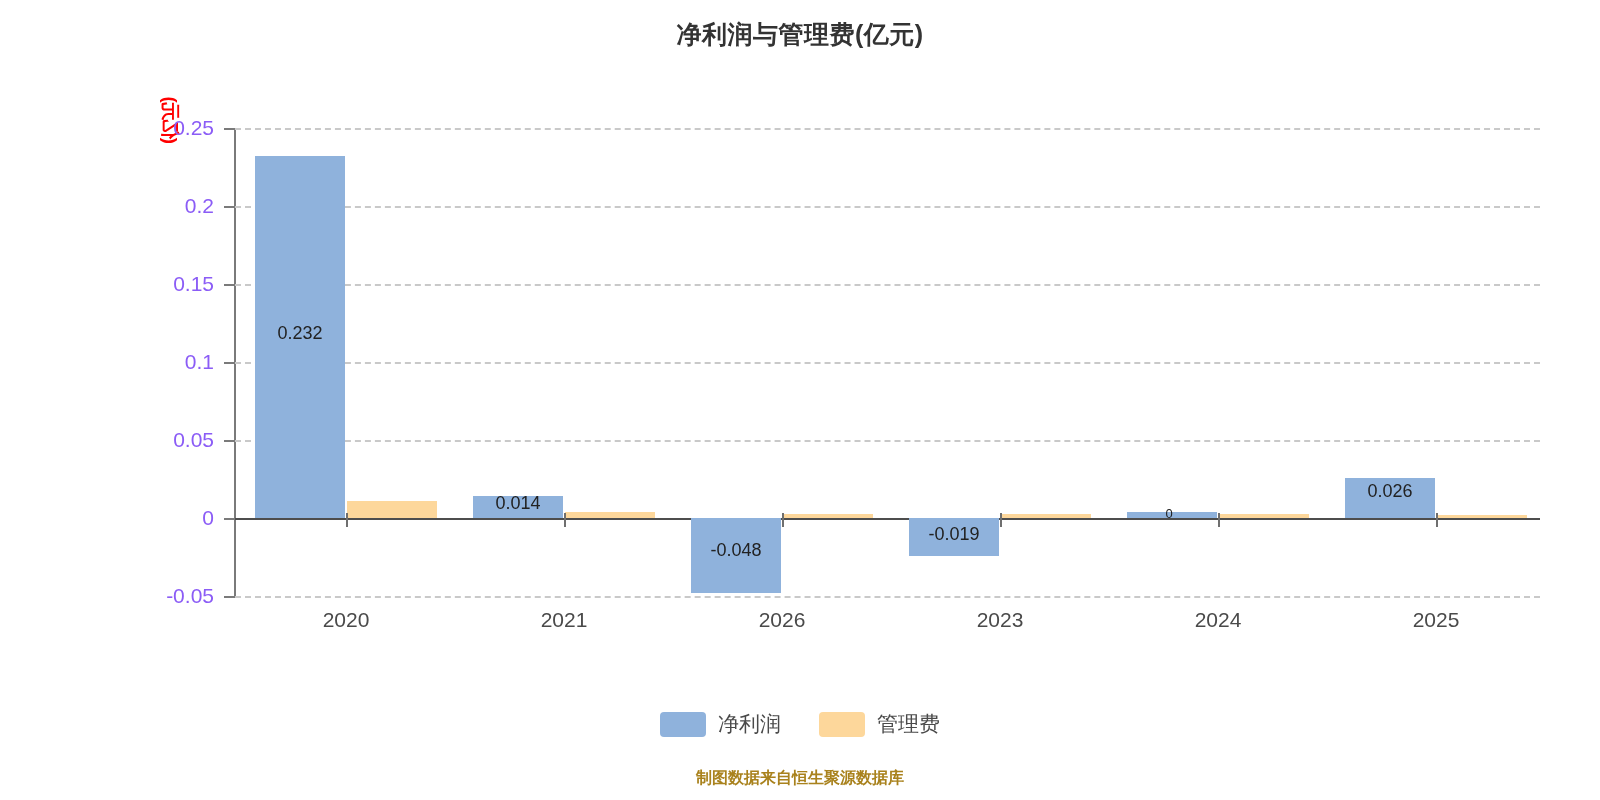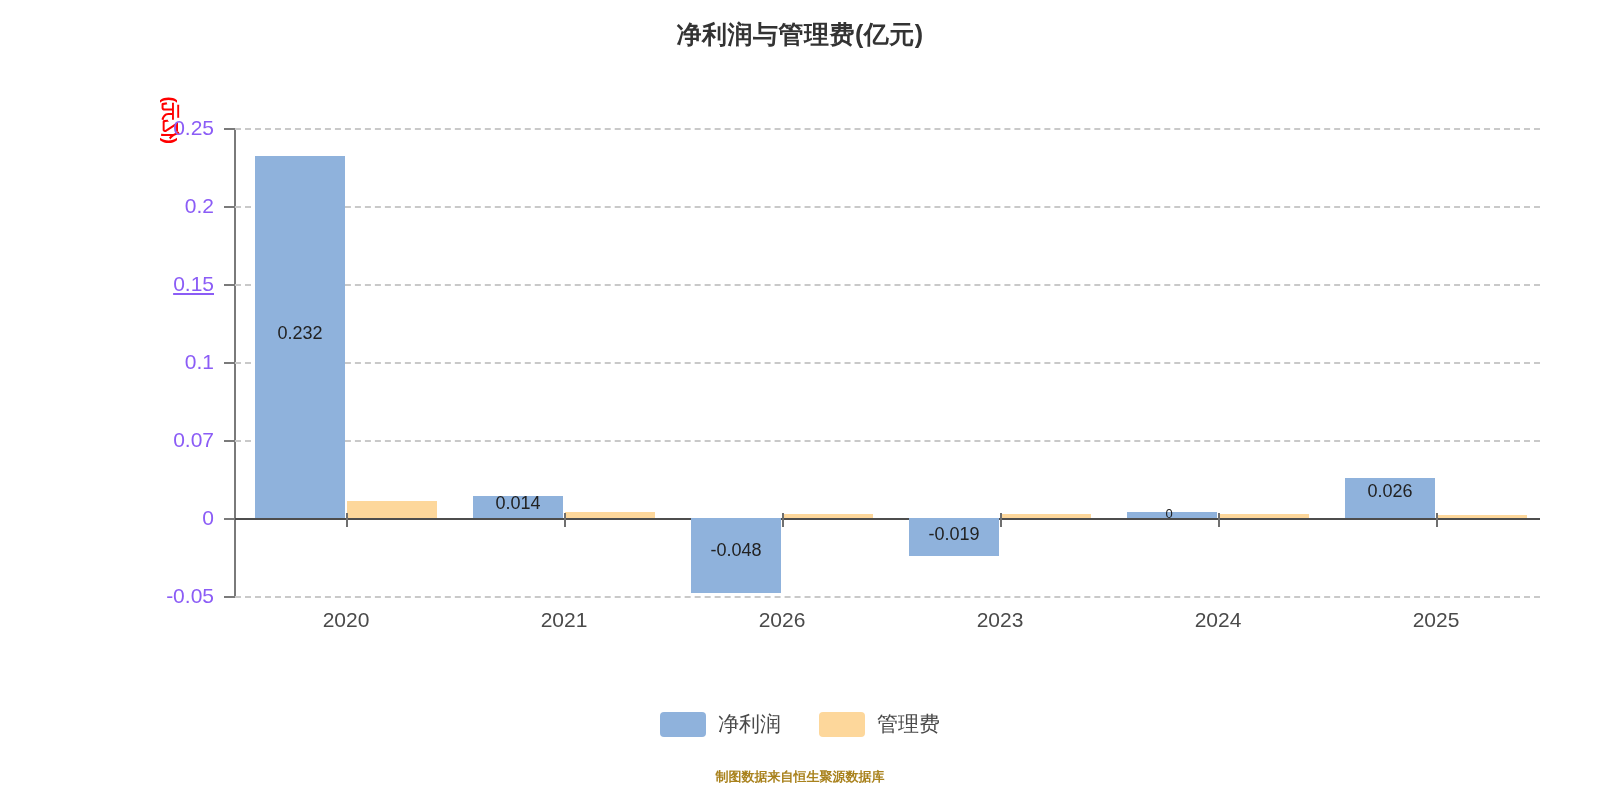--- a/index.html
+++ b/index.html
@@ -161,21 +161,21 @@
     color: #4a4a4a;
   }
 
   
   .footer-note {
     position: absolute;
     left: 0;
     top: 760px;
     width: 1600px;
     text-align: center;
-    font-size: 13px;
+    font-size: 16px;
     font-weight: bold;
     color: #a9821d;
   }
 </style>
 </head>
 <body>
 
 <div id="chart-root">
 
   <div class="chart-title">净利润与管理费(亿元)</div>
@@ -187,23 +187,23 @@
   <div class="y-tick" style="top:120px;"></div>
   <div class="y-tick" style="top:198px;"></div>
   <div class="y-tick" style="top:276px;"></div>
   <div class="y-tick" style="top:354px;"></div>
   <div class="y-tick" style="top:432px;"></div>
   <div class="y-tick" style="top:510px;"></div>
   <div class="y-tick" style="top:588px;"></div>
 
   <div class="y-label" style="top:120px;">0.25</div>
   <div class="y-label" style="top:198px;">0.2</div>
-  <div class="y-label" style="top:276px;text-decoration:underline;">0.15</div>
+  <div class="y-label" style="top:276px;">0.15</div>
   <div class="y-label" style="top:354px;">0.1</div>
-  <div class="y-label" style="top:432px;">0.07</div>
+  <div class="y-label" style="top:432px;">0.05</div>
   <div class="y-label" style="top:510px;">0</div>
   <div class="y-label" style="top:588px;">-0.05</div>
 
   <div class="plot-area">
     <div class="gridline" style="top:0px;"></div>
     <div class="gridline" style="top:78px;"></div>
     <div class="gridline" style="top:156px;"></div>
     <div class="gridline" style="top:234px;"></div>
     <div class="gridline" style="top:312px;"></div>
     <div class="gridline zero-line" style="top:390px;"></div>

